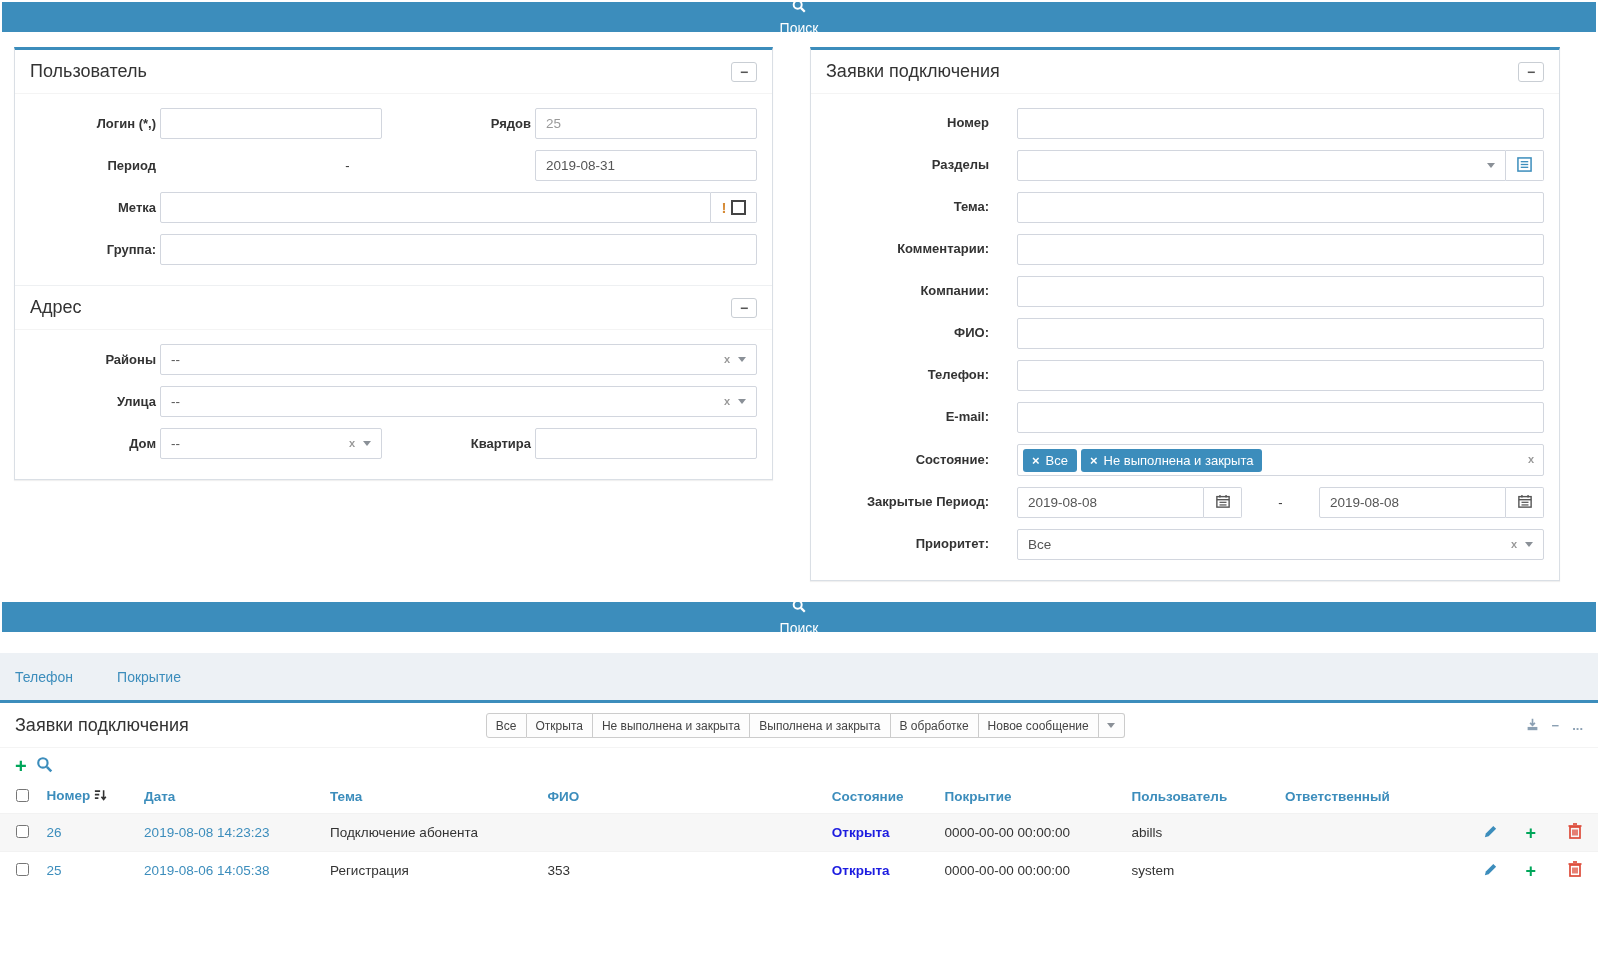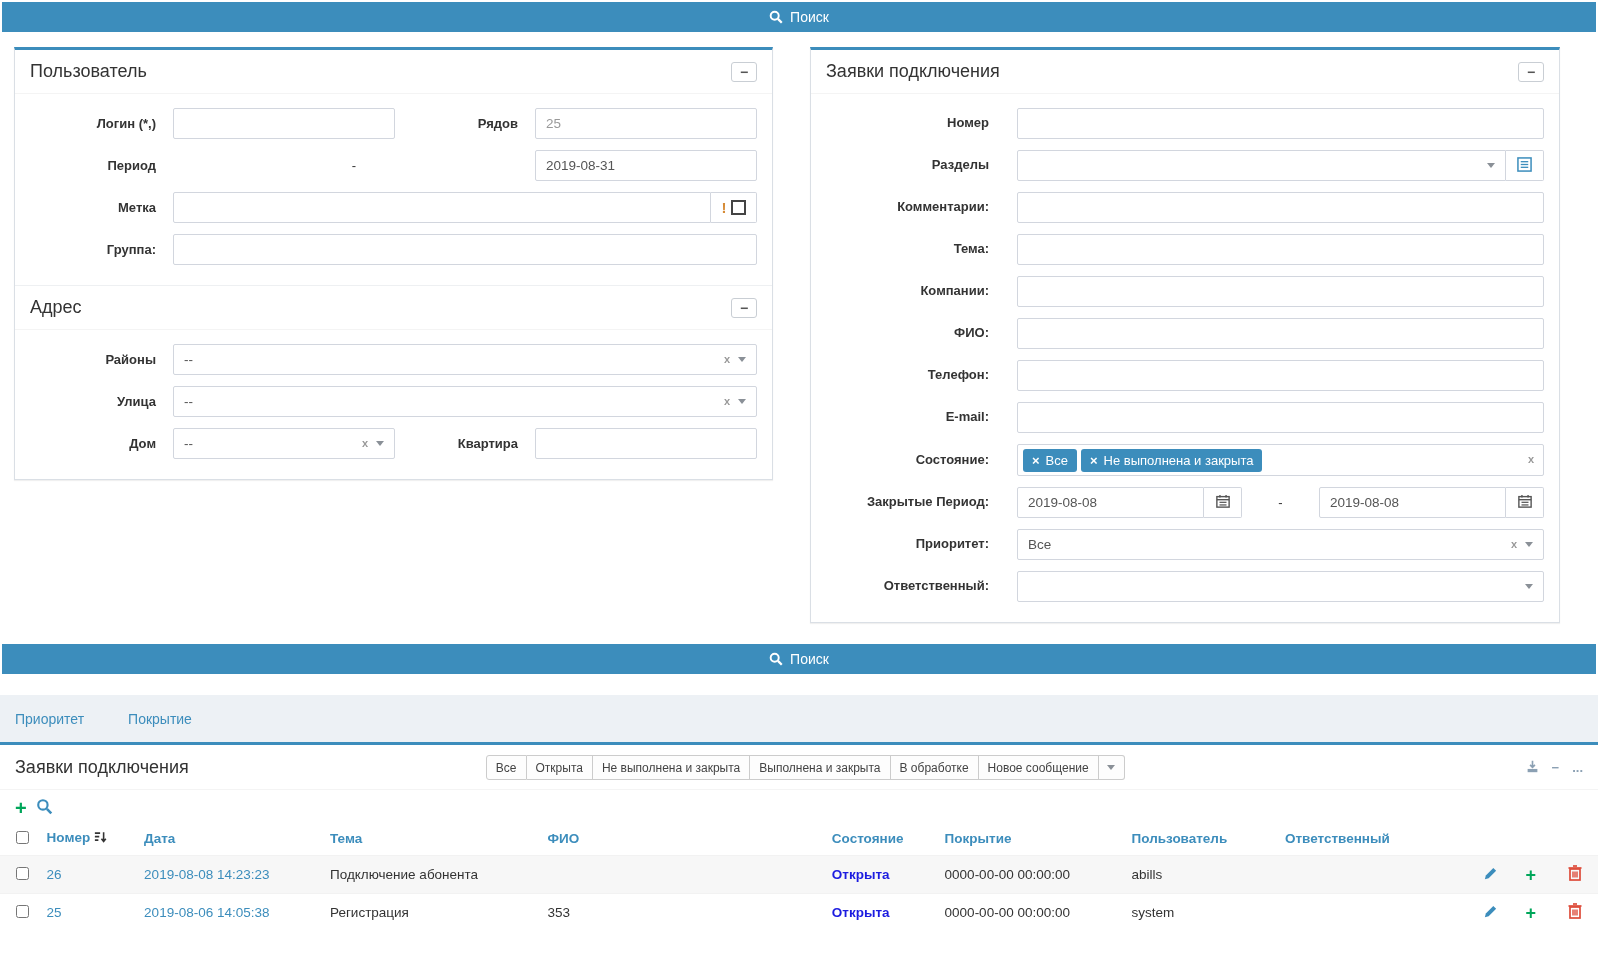--- a/index.html
+++ b/index.html
@@ -1,38 +1,38 @@
 <!DOCTYPE html>
 <html><head>
 <meta charset="utf-8">
 <style>
   * { box-sizing: border-box; margin: 0; padding: 0; }
   html,body { width:1598px; height:976px; background:#fff; font-family:"Liberation Sans", sans-serif; font-size:13px; color:#333; overflow:hidden; }
 
   
-  .search-bar { margin:2px; height:30px; background:#3c8dbc; color:#fff; display:flex; align-items:center; justify-content:center; gap:7px; font-size:14px; cursor:pointer; }
+  .search-bar { margin:2px; height:30px; background:#3c8dbc; color:#fff; display:flex; align-items:center; justify-content:center; gap:7px; font-size:14px; cursor:pointer;flex-direction:column; }
   .search-bar svg { display:block; }
 
   
   .content { display:flex; padding:13px 38px 0 14px; gap:37px; align-items:flex-start; }
   .col-left { width:759px; flex:none; }
   .col-right { width:750px; flex:none; }
 
   .panel { background:#fff; border:1px solid #dadfe5; border-top:3px solid #3c8dbc; box-shadow:0 1px 1px rgba(0,0,0,.06); }
   .panel-heading { display:flex; align-items:center; justify-content:space-between; padding:11px 15px; }
   .panel-heading.inner-top { border-top:1px solid #eef0f2; }
   .panel-title { font-size:18px; color:#333; }
   .collapse-btn { width:26px; height:20px; border:1px solid #c9ced4; border-radius:3px; background:#fff; color:#555; font-size:14px; font-weight:bold; line-height:16px; text-align:center; cursor:pointer; padding:0; }
   .panel-body { padding:14px 15px 16px 15px; border-top:1px solid #f4f4f4; }
 
   
   .frow { display:flex; align-items:center; margin-bottom:11px; }
   .frow:last-child { margin-bottom:4px; }
   .flabel { font-weight:bold; color:#333; text-align:right; flex:none; }
-  .col-left .flabel { width:126px; margin-right:17px; }
+  .col-left .flabel { width:126px; margin-right:4px; }
   .col-right .flabel { width:163px; margin-right:28px; line-height:1.45; }
   .ftext { height:31px; border:1px solid #d2d6de; border-radius:2px; padding:5px 10px; font-size:13.5px; font-family:"Liberation Sans",sans-serif; color:#555; background:#fff; width:100%; }
   .ftext::placeholder { color:#999; }
   .w222 { width:222px; flex:none; }
   .grow { flex:1 1 auto; }
   .pair2 { margin-left:auto; display:flex; align-items:center; }
   .pair2 .flabel2 { font-weight:bold; text-align:right; width:85px; }
   .dash-mid { flex:1 1 auto; text-align:center; color:#333; }
 
   
@@ -215,26 +215,26 @@
                     <rect x="1" y="1" width="14" height="14" fill="none" stroke="#3c8dbc" stroke-width="1.6"></rect>
                     <line x1="4" y1="5" x2="12" y2="5" stroke="#3c8dbc" stroke-width="1.4"></line>
                     <line x1="4" y1="8" x2="12" y2="8" stroke="#3c8dbc" stroke-width="1.4"></line>
                     <line x1="4" y1="11" x2="12" y2="11" stroke="#3c8dbc" stroke-width="1.4"></line>
                   </svg></span>
             </span>
           </span>
         </div>
 
         <div class="frow">
+          <span class="flabel">Тема:</span>
+          <input class="ftext grow" style="">
+        </div>
+
+        <div class="frow">
           <span class="flabel">Комментарии:</span>
-          <input class="ftext grow" style="">
-        </div>
-
-        <div class="frow">
-          <span class="flabel">Тема:</span>
           <input class="ftext grow" style="">
         </div>
 
         <div class="frow">
           <span class="flabel">Компании:</span>
           <input class="ftext grow" style="">
         </div>
 
         <div class="frow">
           <span class="flabel">ФИО:</span>
@@ -302,46 +302,38 @@
           <span class="flabel">Приоритет:</span>
           <span class="fselect grow">
             <span>Все</span>
             <span class="sel-right">
                 <span class="clear-x">x</span>
                 <span class="caret"></span>
               </span>
           </span>
         </div>
 
-        <div class="frow">
-          <span class="flabel">Ответственный:</span>
-          <span class="fselect grow">
-            <span class="sel-right">
-                <span class="caret"></span>
-              </span>
-          </span>
-        </div>
 
       </div>
     </div>
   </div>
 </div>
 
 <div class="search-bar" style="margin-top:21px">
   <span>
       <svg width="14" height="14" viewBox="0 0 16 16">
         <circle cx="6.5" cy="6.5" r="4.6" fill="none" stroke="#fff" stroke-width="2.2"></circle>
         <line x1="10.2" y1="10.2" x2="14.6" y2="14.6" stroke="#fff" stroke-width="2.6"></line>
       </svg>
     </span>
   <span>Поиск</span>
 </div>
 
 <div class="tabs-strip">
-  <a class="tab">Приоритет</a>
+  <a class="tab">Телефон</a>
   <a class="tab">Покрытие</a>
 </div>
 
 <div class="panel table-panel">
 
   <div class="table-heading">
     <span class="table-title">Заявки подключения</span>
 
     <span class="filter-group">
       <button class="fbtn">Все</button>

